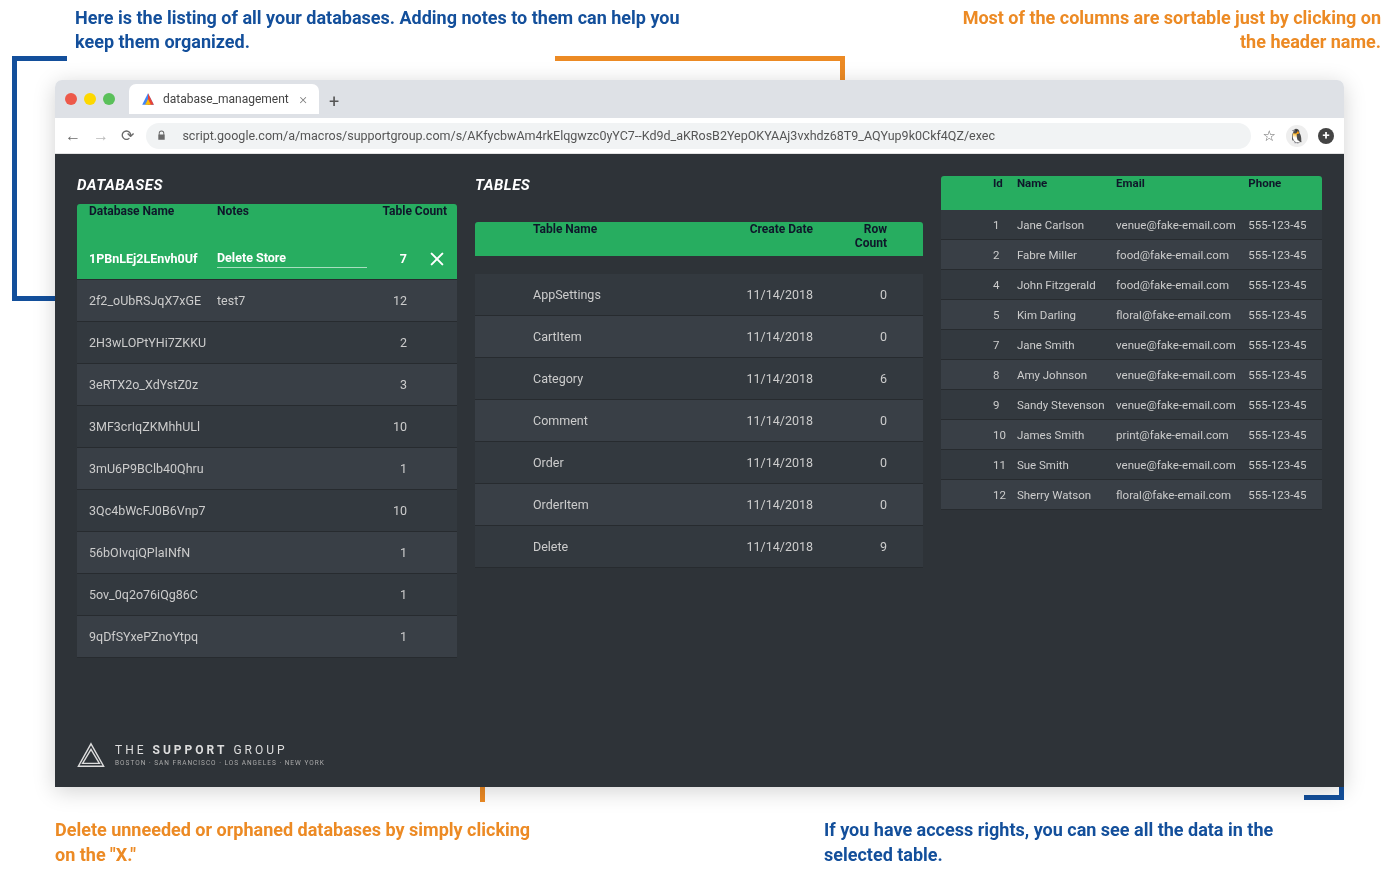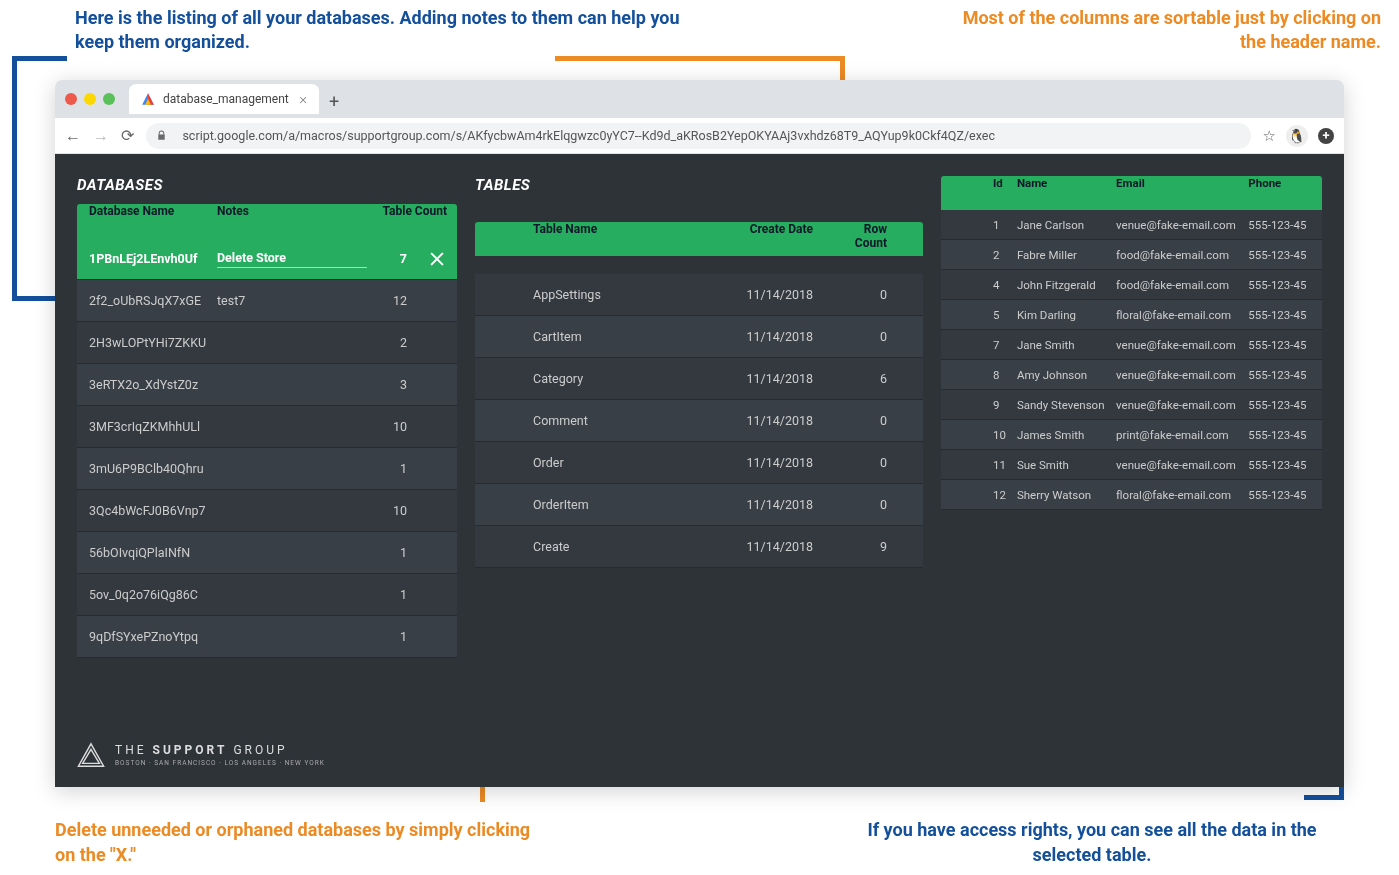--- a/index.html
+++ b/index.html
@@ -73,21 +73,21 @@
 
 
 .bracket { position:absolute; pointer-events:none; }
 </style>
 </head>
 <body>
 
 <div class="annotation anno-blue" style="left:75px; top:6px; width:610px;">Here is the listing of all your databases. Adding notes to them can help you keep them organized.</div>
 <div class="annotation anno-orange" style="right:18px; top:6px; width:420px; text-align:right;">Most of the columns are sortable just by clicking on the header name.</div>
 <div class="annotation anno-orange" style="left:55px; bottom:8px; width:490px;">Delete unneeded or orphaned databases by simply clicking on the "X."</div>
-<div class="annotation anno-blue" style="right:47px; bottom:8px; width:520px; text-align:center;">If you have access rights, you can see all the data in the selected table.</div>
+<div class="annotation anno-blue" style="right:55px; bottom:8px; width:520px; text-align:left;">If you have access rights, you can see all the data in the selected table.</div>
 
 <div class="bracket" style="left:12px; top:56px; width:55px; height:245px; border-left:5px solid #134f9b; border-top:5px solid #134f9b; border-bottom:5px solid #134f9b;"></div>
 <div class="bracket" style="left:555px; top:56px; width:290px; height:230px; border-right:5px solid #ec8a24; border-top:5px solid #ec8a24; border-bottom:5px solid #ec8a24;"></div>
 <div class="bracket" style="right:55px; top:340px; width:40px; height:460px; border-right:5px solid #134f9b; border-top:5px solid #134f9b; border-bottom:5px solid #134f9b;"></div>
 <div class="bracket" style="left:480px; top:392px; width:5px; height:410px; background:#ec8a24;"></div>
 <div class="bracket" style="left:464px; top:392px; width:20px; height:5px; background:#ec8a24;"></div>
 
 <div class="browser-window">
   <div class="browser-tabbar">
     <div class="window-dots">
@@ -234,21 +234,21 @@
             <div class="tb-c-name">Order</div>
             <div class="tb-c-date">11/14/2018</div>
             <div class="tb-c-count">0</div>
           </div>
           <div class="trow odd">
             <div class="tb-c-name">OrderItem</div>
             <div class="tb-c-date">11/14/2018</div>
             <div class="tb-c-count">0</div>
           </div>
           <div class="trow">
-            <div class="tb-c-name">Create</div>
+            <div class="tb-c-name">Delete</div>
             <div class="tb-c-date">11/14/2018</div>
             <div class="tb-c-count">9</div>
           </div>
         </div>
     </div>
 
     <div class="panel panel-data">
       <div class="thead">
         <div class="dt-c-id">Id</div>
         <div class="dt-c-name">Name</div>

